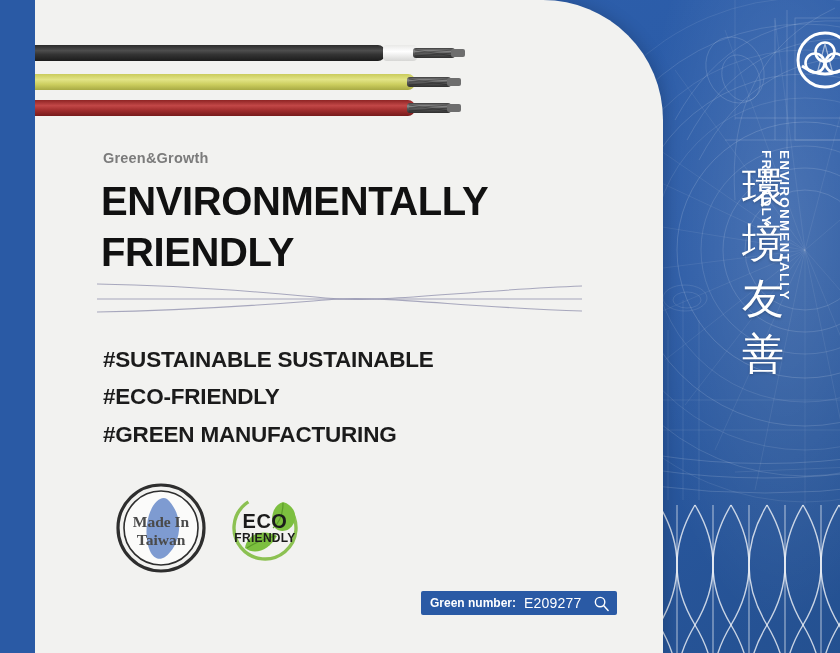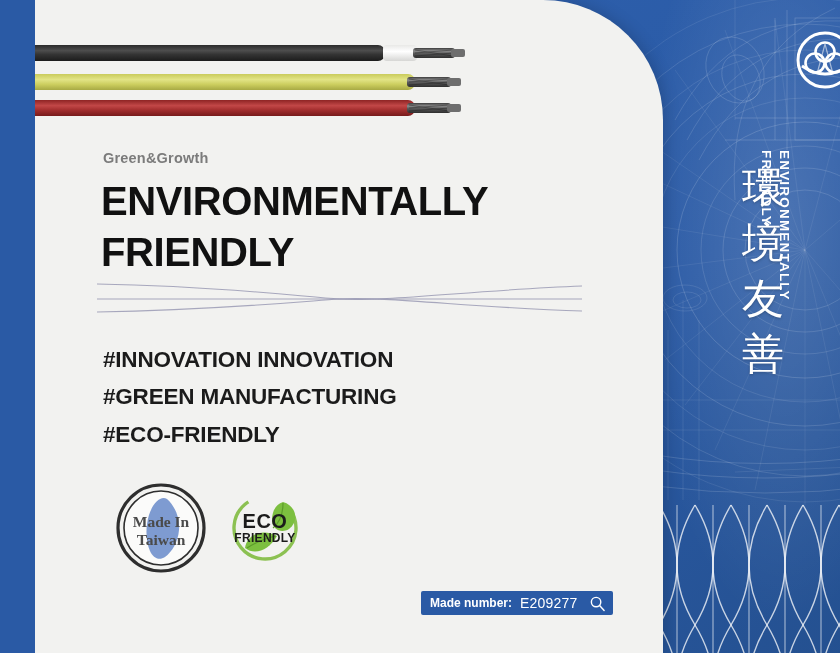--- a/index.html
+++ b/index.html
@@ -366,23 +366,23 @@
 
       <svg class="divider-art" viewBox="0 0 485 42" width="485" height="42">
         <g stroke="#9a9ab4" fill="none" stroke-width="1.1" stroke-opacity="0.85">
           <path d="M0,6 C120,8 200,18 242,21 C286,24 380,12 485,8"></path>
           <path d="M0,21 L485,21"></path>
           <path d="M0,34 C120,32 200,24 242,21 C286,18 380,30 485,33"></path>
         </g>
       </svg>
 
       <div class="tags">
-        <div>#INNOVATION INNOVATION</div>
+        <div>#SUSTAINABLE SUSTAINABLE</div>
+        <div>#ECO-FRIENDLY</div>
         <div>#GREEN MANUFACTURING</div>
-        <div>#ECO-FRIENDLY</div>
       </div>
 
       <div class="badges">
 
         <svg class="badge-mit" viewBox="0 0 92 92" width="92" height="92">
           <circle cx="46" cy="46" r="43" fill="#f2f2f0" stroke="#2e2e2e" stroke-width="3.2"></circle>
           <circle cx="46" cy="46" r="37" fill="#fbfbfa" stroke="#2e2e2e" stroke-width="1.6"></circle>
           <path d="M52,17 C60,24 65,36 64,48 C63,60 57,70 50,75 C44,79 38,76 35,69 C31,60 30,46 34,33 C37,23 45,13 52,17 Z" fill="#7796cf" opacity="0.95"></path>
           <g fill="#4a4a4a" font-family="'Liberation Serif', serif" font-weight="bold" font-size="15.5" text-anchor="middle">
             <text x="46" y="45">Made In</text>
@@ -400,21 +400,21 @@
             <text x="40" y="40" font-size="20" letter-spacing="0.5">ECO</text>
             <text x="40" y="54" font-size="12" letter-spacing="0.3">FRIENDLY</text>
           </g>
         </svg>
 
       </div>
     </div>
   </div>
 
   <div class="file-badge">
-    <span class="fb-label">Made number:</span>
+    <span class="fb-label">Green number:</span>
     <span class="fb-value">E209277</span>
     <span class="fb-icon">
       <svg viewBox="0 0 18 18" width="17" height="17" fill="none" stroke="#ffffff" stroke-width="1.5">
         <circle cx="7.5" cy="7.5" r="5"></circle>
         <line x1="11.2" y1="11.2" x2="16" y2="16.5" stroke-linecap="round"></line>
       </svg>
     </span>
   </div>
 
   <svg class="brand-logo" viewBox="0 0 60 60" width="60" height="60">

